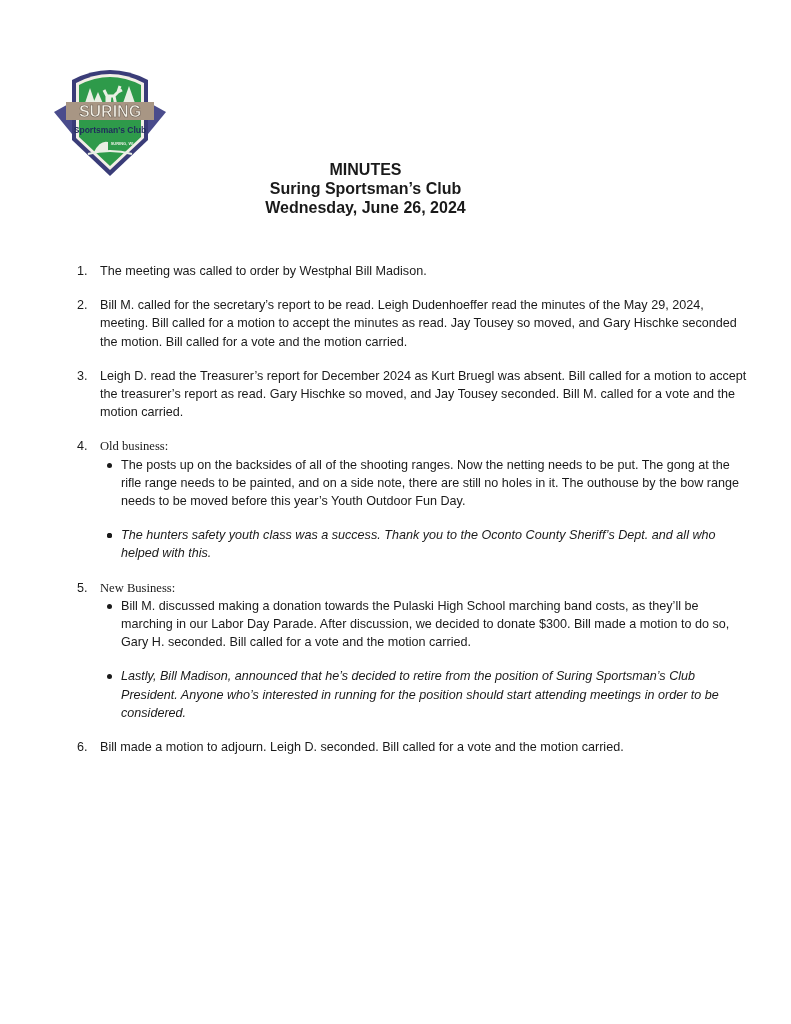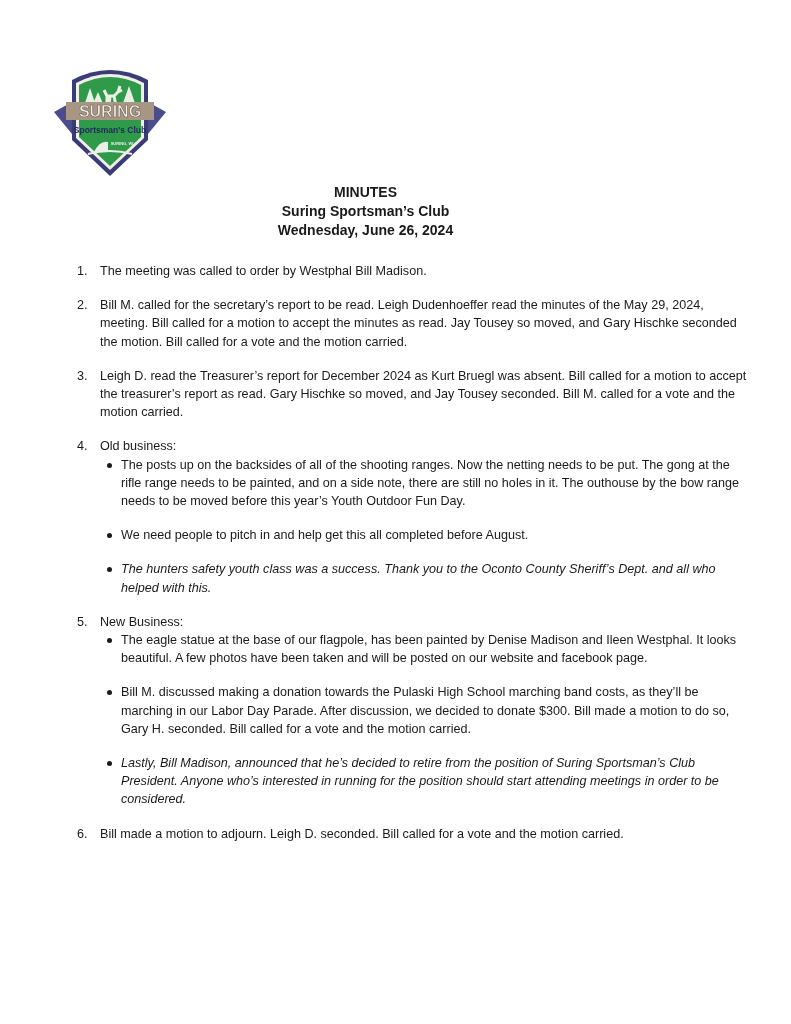--- a/index.html
+++ b/index.html
@@ -1,29 +1,29 @@
 <!DOCTYPE html>
 <html><head>
 <meta charset="utf-8">
 <style>
   html, body { margin: 0; padding: 0; background: #ffffff; }
   body { width: 791px; height: 1024px; position: relative; overflow: hidden;
          font-family: "Liberation Sans", sans-serif; color: #1a1a1a; }
   .logo { position: absolute; left: 52px; top: 62px; width: 116px; height: 118px; }
   .header { position: absolute; left: 0; top: 160px; width: 731px; text-align: center;
-            font-weight: bold; font-size: 14px; line-height: 19px; margin-top: 23px; }
+            font-weight: bold; font-size: 16px; line-height: 19px; }
   .body { position: absolute; left: 77px; top: 262px; width: 670px;
           font-size: 12.6px; line-height: 18.2px; }
   .item { position: relative; padding-left: 23px; margin-bottom: 16px; }
   .num { position: absolute; left: 0; top: 0; }
   .bullets { margin: 0; padding: 0; list-style: none; }
   .bullet { position: relative; padding-left: 20px; margin-left: 1px; margin-bottom: 16px; }
   .bullet:last-child { margin-bottom: 0; font-style: italic; }
   .dot { position: absolute; left: 6px; top: 7px; width: 5px; height: 5px; border-radius: 50%; background: #1a1a1a; }
-  .sec-title { display: block; }
+  .sec-title { display: block; font-family: Liberation Serif, serif; }
 </style>
 </head>
 <body>
 
 <div class="logo">
   <svg width="116" height="118" viewBox="0 0 116 118">
 
     <polygon points="2,50 20,40 20,72" fill="#4a4c8c"></polygon>
     <polygon points="114,50 96,40 96,72" fill="#4a4c8c"></polygon>
 
@@ -64,29 +64,28 @@
   </div>
   <div class="item">
     <span class="num">3.</span>
     <div>Leigh D. read the Treasurer’s report for December 2024 as Kurt Bruegl was absent. Bill called for a motion to accept the treasurer’s report as read. Gary Hischke so moved, and Jay Tousey seconded. Bill M. called for a vote and the motion carried.</div>
   </div>
   <div class="item">
     <span class="num">4.</span>
     <span class="sec-title">Old business:</span>
     <ul class="bullets">
       <li class="bullet"><span class="dot"></span><span>The posts up on the backsides of all of the shooting ranges. Now the netting needs to be put. The gong at the rifle range needs to be painted, and on a side note, there are still no holes in it. The outhouse by the bow range needs to be moved before this year’s Youth Outdoor Fun Day.</span></li>
-      <li class="bullet"><span class="dot"></span><span>We need people to pitch in and help get this all completed before August.</span></li>
+      <li class="bullet"><span class="dot"></span></li>
       <li class="bullet"><span class="dot"></span><span>The hunters safety youth class was a success. Thank you to the Oconto County Sheriff’s Dept. and all who helped with this.</span></li>
     </ul>
   </div>
   <div class="item">
     <span class="num">5.</span>
     <span class="sec-title">New Business:</span>
     <ul class="bullets">
-      <li class="bullet"><span class="dot"></span><span>The eagle statue at the base of our flagpole, has been painted by Denise Madison and Ileen Westphal. It looks beautiful. A few photos have been taken and will be posted on our website and facebook page.</span></li>
       <li class="bullet"><span class="dot"></span><span>Bill M. discussed making a donation towards the Pulaski High School marching band costs, as they’ll be marching in our Labor Day Parade. After discussion, we decided to donate $300. Bill made a motion to do so, Gary H. seconded. Bill called for a vote and the motion carried.</span></li>
       <li class="bullet"><span class="dot"></span><span>Lastly, Bill Madison, announced that he’s decided to retire from the position of Suring Sportsman’s Club President. Anyone who’s interested in running for the position should start attending meetings in order to be considered.</span></li>
     </ul>
   </div>
   <div class="item">
     <span class="num">6.</span>
     <div>Bill made a motion to adjourn. Leigh D. seconded. Bill called for a vote and the motion carried.</div>
   </div>
 </div>
 

